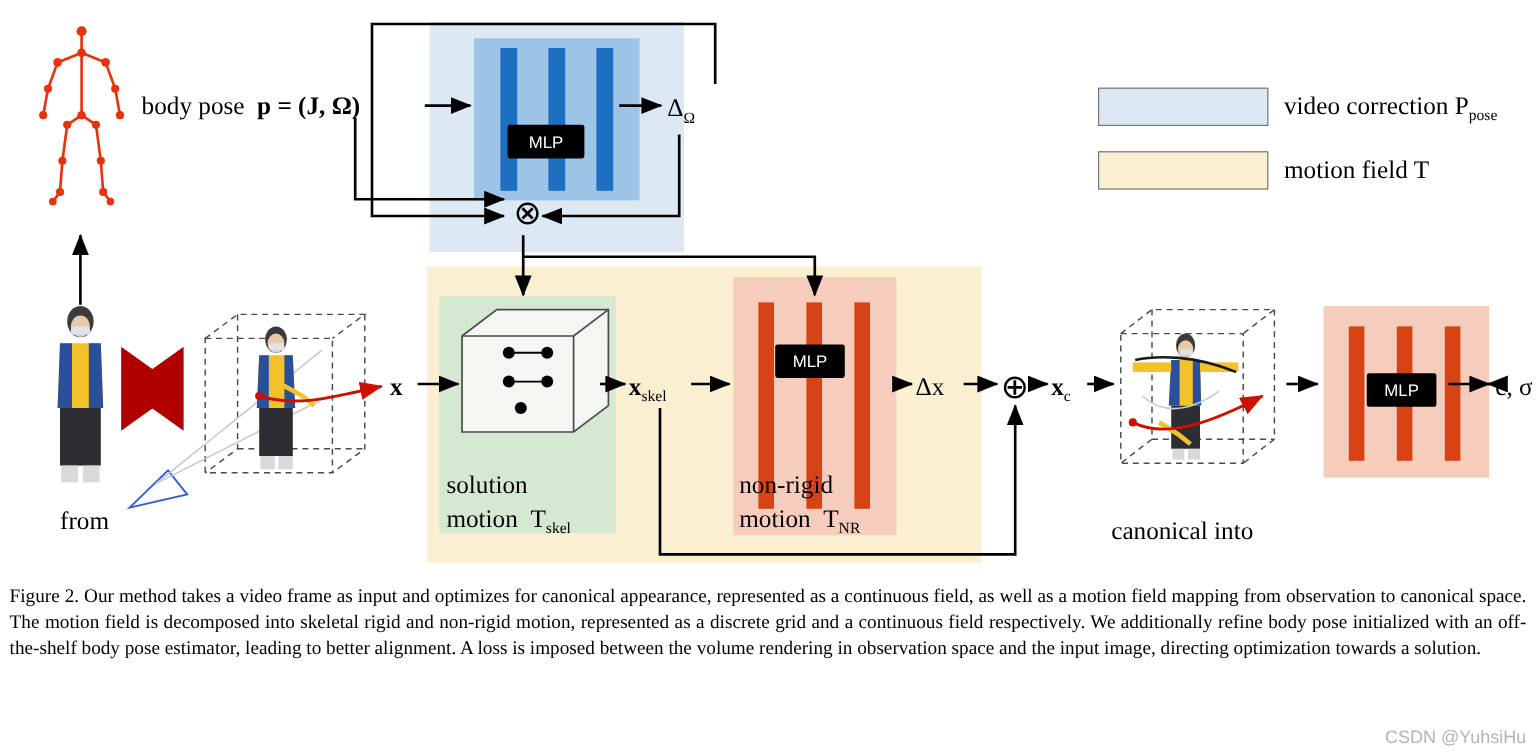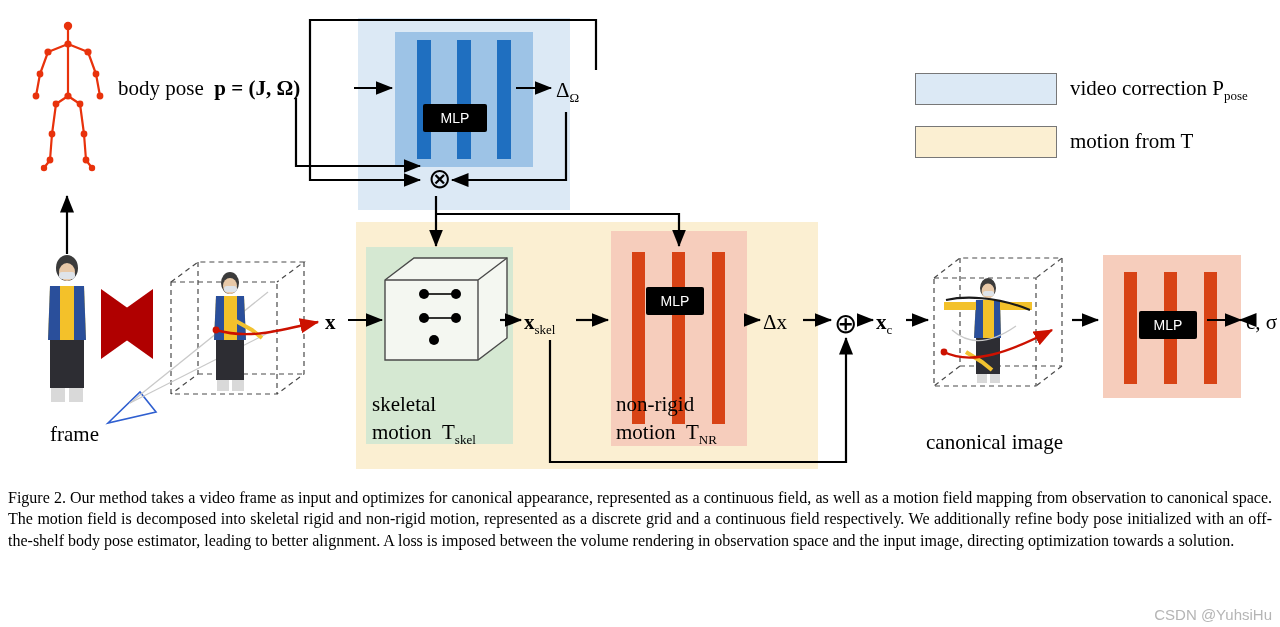--- a/index.html
+++ b/index.html
@@ -121,21 +121,21 @@
   <div class="abs red-bar" style="left:1204px; top:272px; height:112px;"></div>
   <div class="abs mlp-box" style="left:1139px; top:311px; width:58px; height:28px;">MLP</div>
 
   <div class="abs legend-swatch legend-pose" style="left:915px; top:73px;"></div>
   <div class="abs legend-swatch legend-motion" style="left:915px; top:126px;"></div>
   <div class="abs legend-label" style="left:1070px; top:76px;">
     <span>video correction</span>
     <span class="ital">P</span><span class="sub ital">pose</span>
   </div>
   <div class="abs legend-label" style="left:1070px; top:129px;">
-    <span>motion from</span>
+    <span>motion field</span>
     <span class="ital">T</span>
   </div>
 
   <div class="abs lbl" style="left:118px; top:76px;">
     <span>body pose</span>
     &nbsp;<span class="ital" style="font-weight:bold;">p = (J, Ω)</span>
   </div>
 
   <div class="abs lbl" style="left:556px; top:78px;">
     <span>Δ</span><span class="sub ital">Ω</span>
@@ -154,25 +154,25 @@
   </div>
 
   <div class="abs lbl" style="left:876px; top:310px; font-weight:bold;">
     <span class="ital">x</span><span class="sub" style="font-weight:normal;">c</span>
   </div>
 
   <div class="abs lbl" style="left:1246px; top:310px;">
     <span class="ital">c, σ</span>
   </div>
 
-  <div class="abs lbl" style="left:50px; top:422px;">frame</div>
-  <div class="abs lbl" style="left:926px; top:430px;">canonical image</div>
+  <div class="abs lbl" style="left:50px; top:422px;">from</div>
+  <div class="abs lbl" style="left:926px; top:430px;">canonical into</div>
 
   <div class="abs lbl" style="left:372px; top:392px;">
-    <div>skeletal</div>
+    <div>solution</div>
     <div style="margin-top:3px;">
       <span>motion</span>
       &nbsp;<span class="ital">T</span><span class="sub">skel</span>
     </div>
   </div>
 
   <div class="abs lbl" style="left:616px; top:392px;">
     <div>non-rigid</div>
     <div style="margin-top:3px;">
       <span>motion</span>

